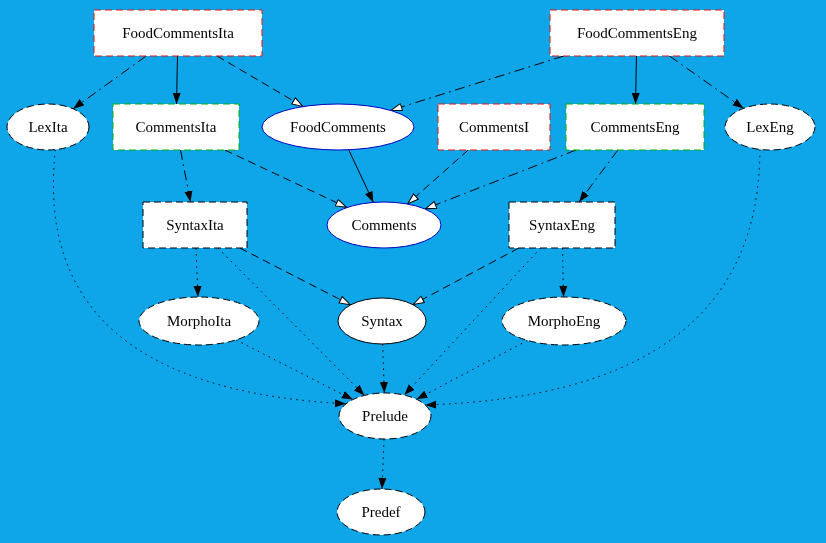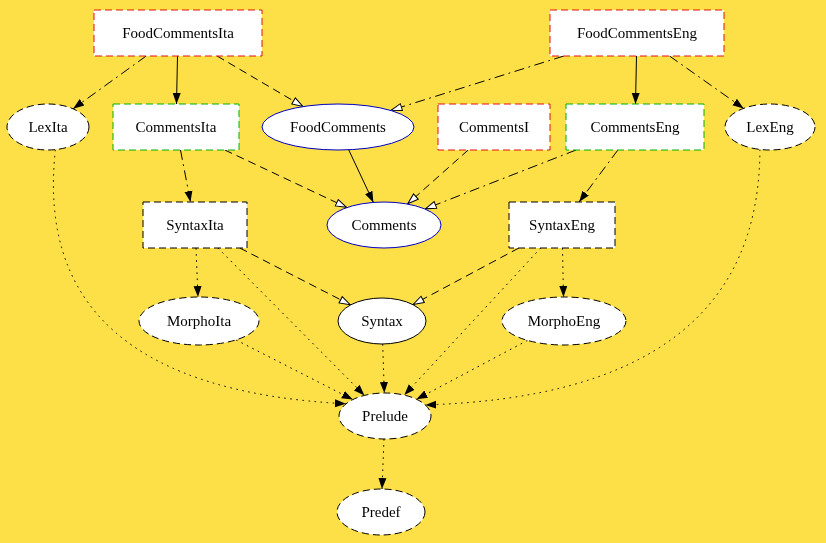--- a/index.html
+++ b/index.html
@@ -4,21 +4,21 @@
 <style>
   html, body {
     margin: 0;
     padding: 0;
     background: #ffffff;
   }
   #stage {
     position: relative;
     width: 826px;
     height: 543px;
-    background: #fde047;
+    background: #0ea5e9;
     overflow: hidden;
   }
   svg text {
     font-family: "Liberation Serif", "DejaVu Serif", serif;
     font-size: 15px;
     fill: #000000;
   }
 </style>
 </head>
 <body>

